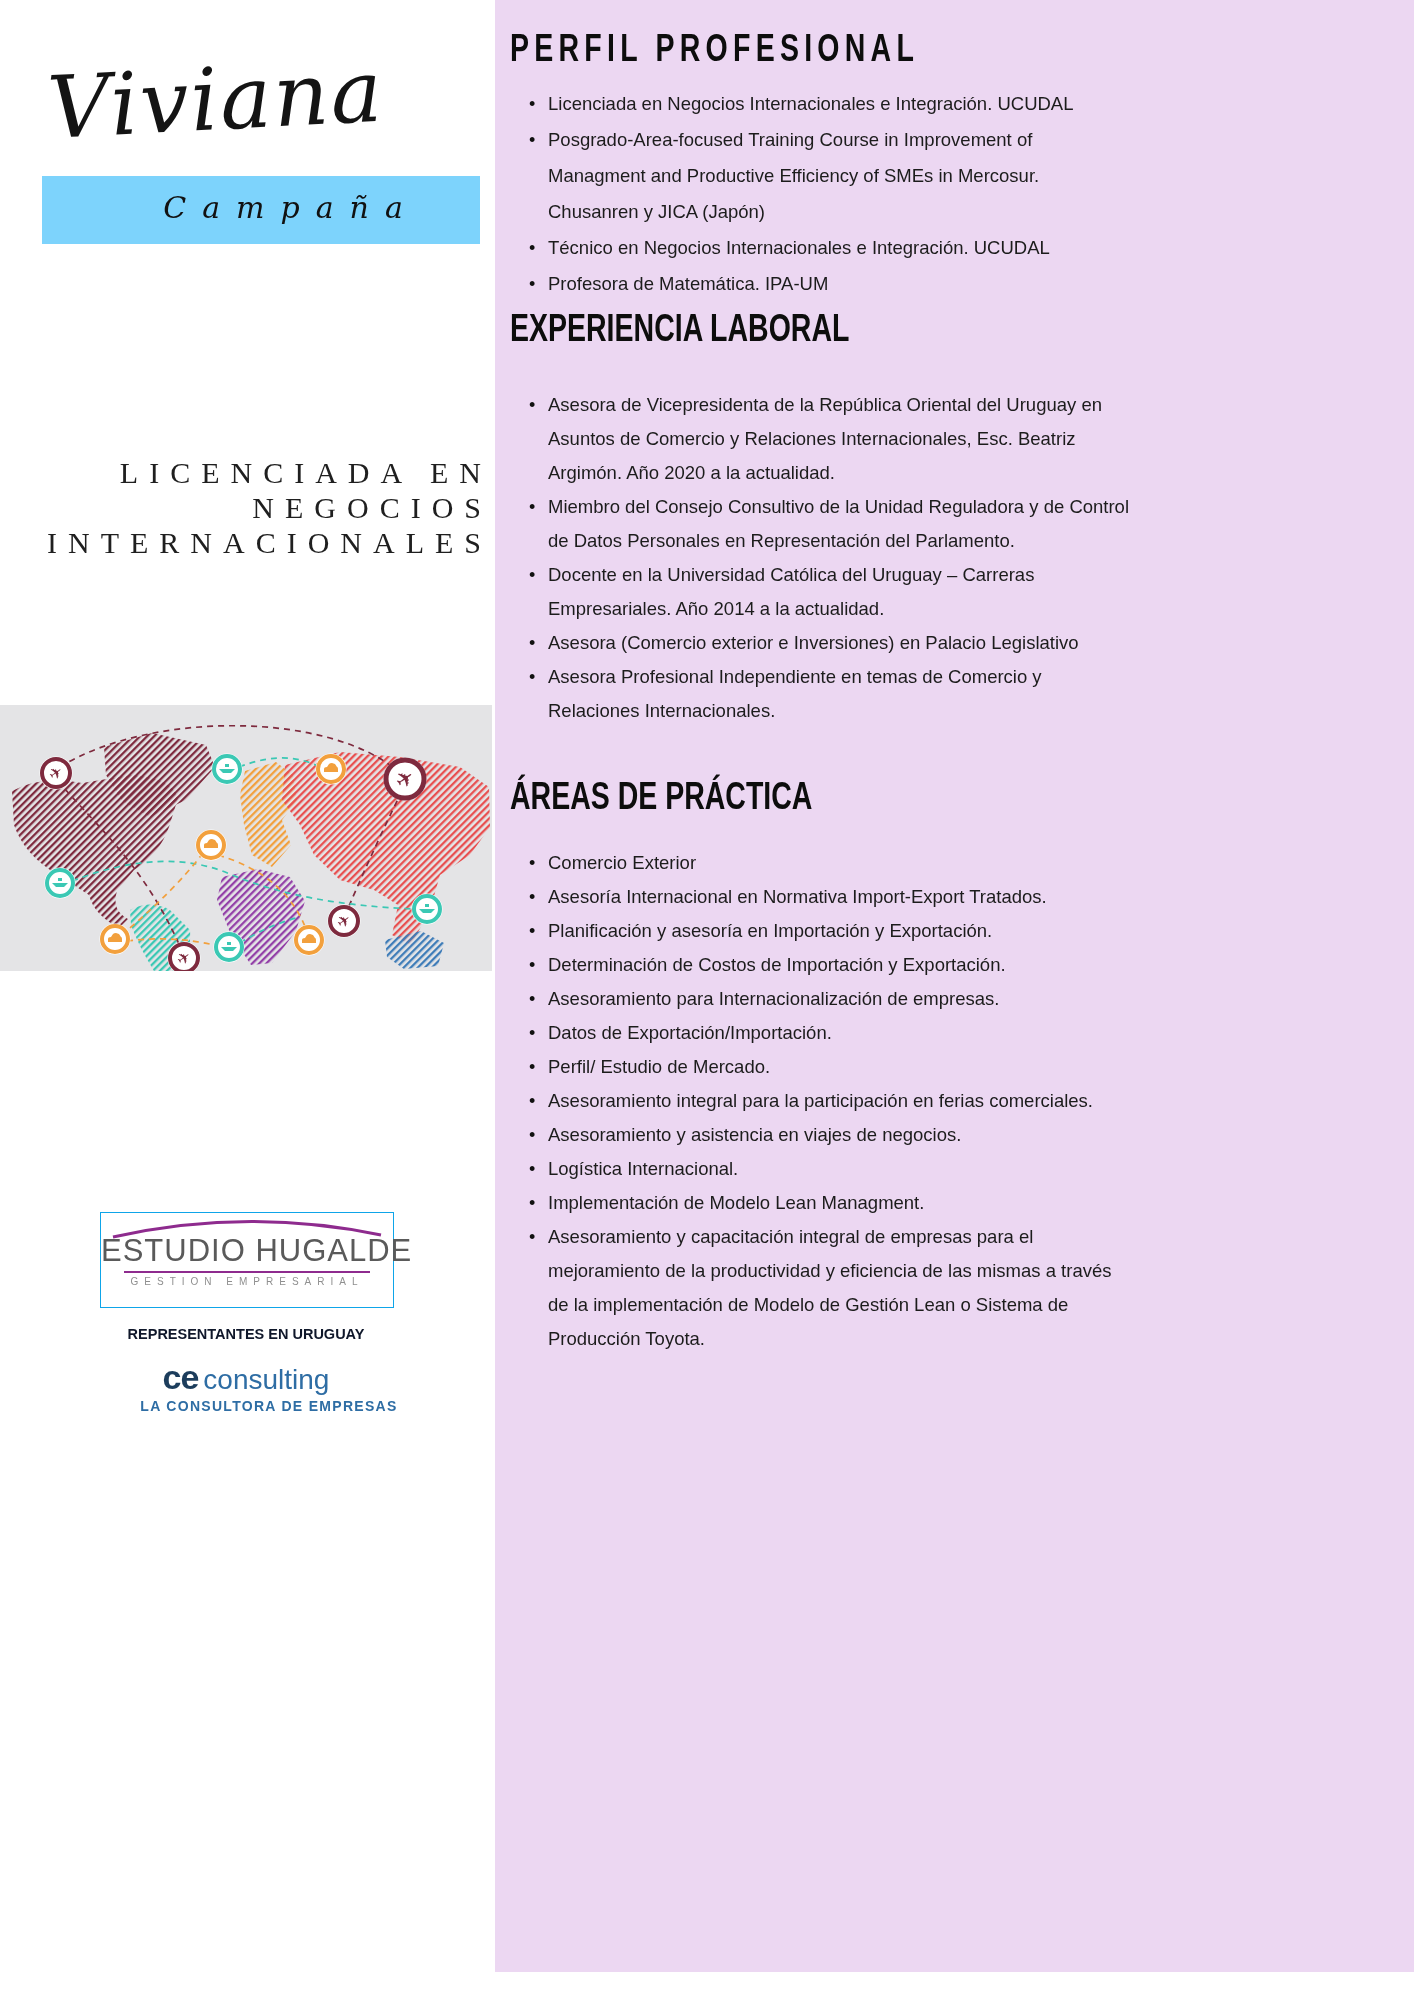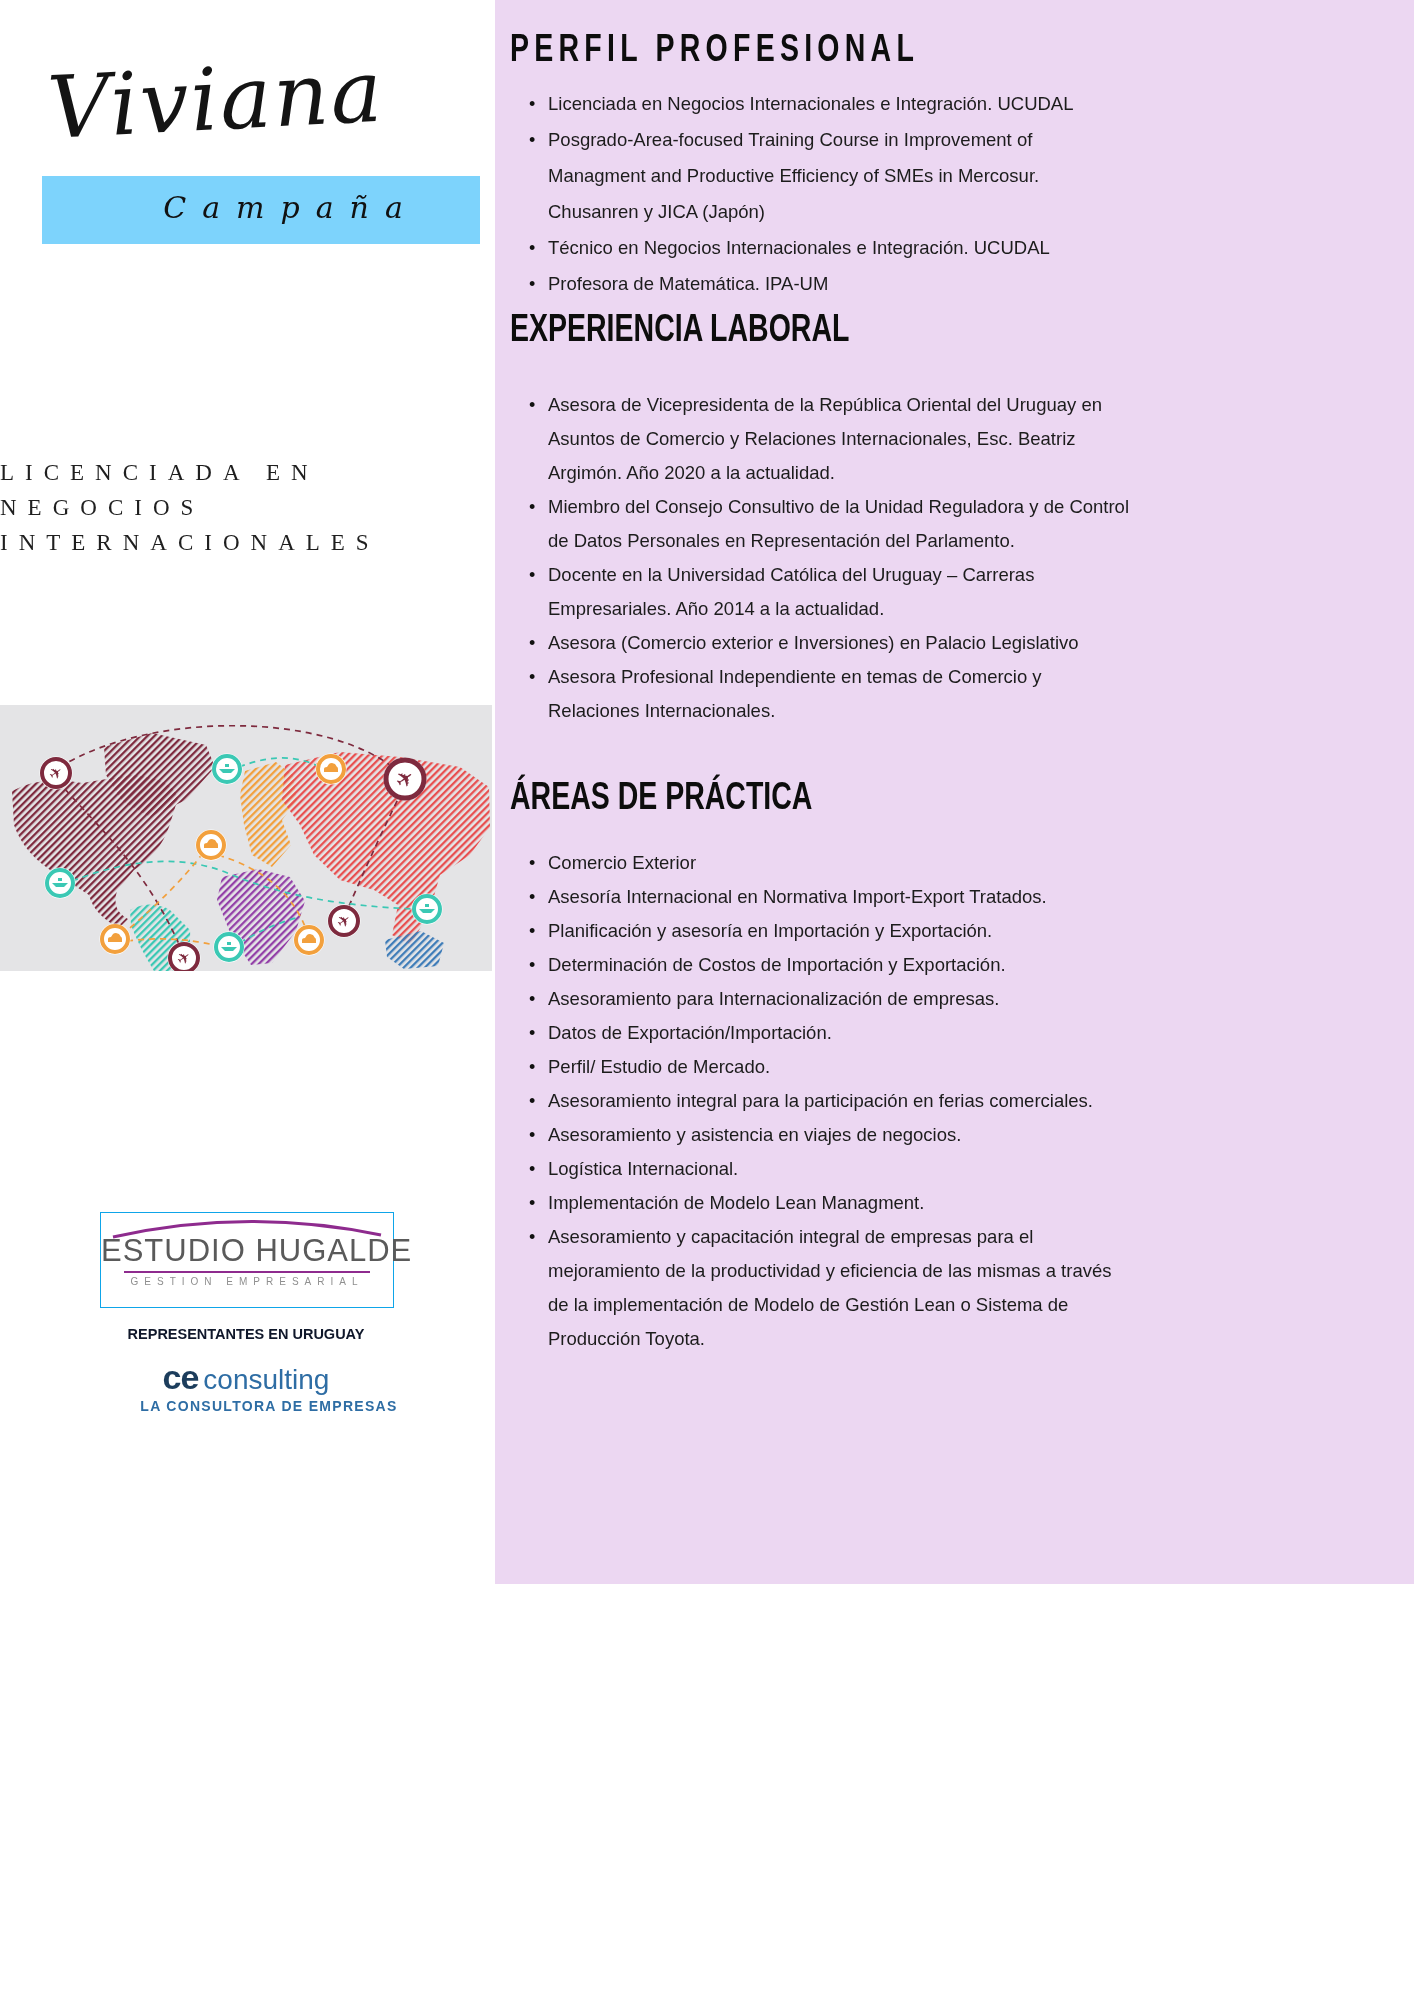--- a/index.html
+++ b/index.html
@@ -1,20 +1,20 @@
 <!DOCTYPE html>
 <html><head>
 <meta charset="utf-8">
 <style>
   html,body{margin:0;padding:0;background:#ffffff;}
   #page{position:relative;width:1414px;height:2000px;background:#ffffff;overflow:hidden;
         font-family:"Liberation Sans",sans-serif;color:#1a1a1a;}
 
   
-  .right-panel{position:absolute;left:495px;top:0;width:919px;height:1584px;background:#ECD7F2;}
+  .right-panel{position:absolute;left:495px;top:0;width:919px;height:1972px;background:#ECD7F2;}
   .rp-inner{position:absolute;left:15px;top:0;width:860px;}
 
   h2.sec{margin:0;color:#0d0d0d;font-weight:700;font-size:38px;line-height:1.1;
          transform:scaleX(0.75);transform-origin:left center;white-space:nowrap;}
   h2.spread{letter-spacing:7px;}
 
   ul.blist{list-style:none;margin:0;padding:0 0 0 23px;width:600px;}
   ul.blist li{position:relative;padding-left:15px;font-size:18.5px;color:#1c1c1c;}
   ul.blist li::before{content:"•";position:absolute;left:-4px;top:0;font-size:18px;color:#111;}
   ul.lh36 li{line-height:36px;}
@@ -28,22 +28,22 @@
   #areas-list{position:absolute;top:846px;}
 
   
   .first-name{position:absolute;left:48px;top:58px;width:420px;
       font-family:"DejaVu Serif",serif;font-style:italic;font-weight:400;font-size:86px;
       letter-spacing:2px;color:#141414;transform:rotate(-3deg);transform-origin:left center;}
   .name-banner{position:absolute;left:42px;top:176px;width:438px;height:68px;background:#7dd3fc;}
   .last-name{position:absolute;left:0;top:14px;width:100%;text-align:center;padding-left:60px;box-sizing:border-box;
       font-family:"DejaVu Serif",serif;font-style:italic;font-size:30px;letter-spacing:16px;color:#111;}
 
-  .degree{position:absolute;left:0;top:455px;width:492px;text-align:left;
-      font-family:"Liberation Serif",serif;font-size:23px;letter-spacing:11px;color:#1f1f1f;line-height:35px;}
+  .degree{position:absolute;left:0;top:455px;width:492px;text-align:right;
+      font-family:"Liberation Serif",serif;font-size:30px;letter-spacing:11px;color:#1f1f1f;line-height:35px;}
 
   .map-wrap{position:absolute;left:0;top:705px;width:492px;height:266px;}
 
   
   .hugalde{position:absolute;left:100px;top:1212px;width:292px;height:94px;background:#fff;
            border:1px solid #0ea5e9;text-align:center;}
   .hugalde-name{margin-top:20px;font-size:31px;letter-spacing:1px;color:#5a5a5a;font-weight:400;
                 font-family:"Liberation Sans",sans-serif;white-space:nowrap;}
   .hugalde-rule{width:246px;height:2px;background:#8E2B8E;margin:2px auto 3px auto;}
   .hugalde-tag{font-size:10px;letter-spacing:6px;color:#8f8f8f;}

